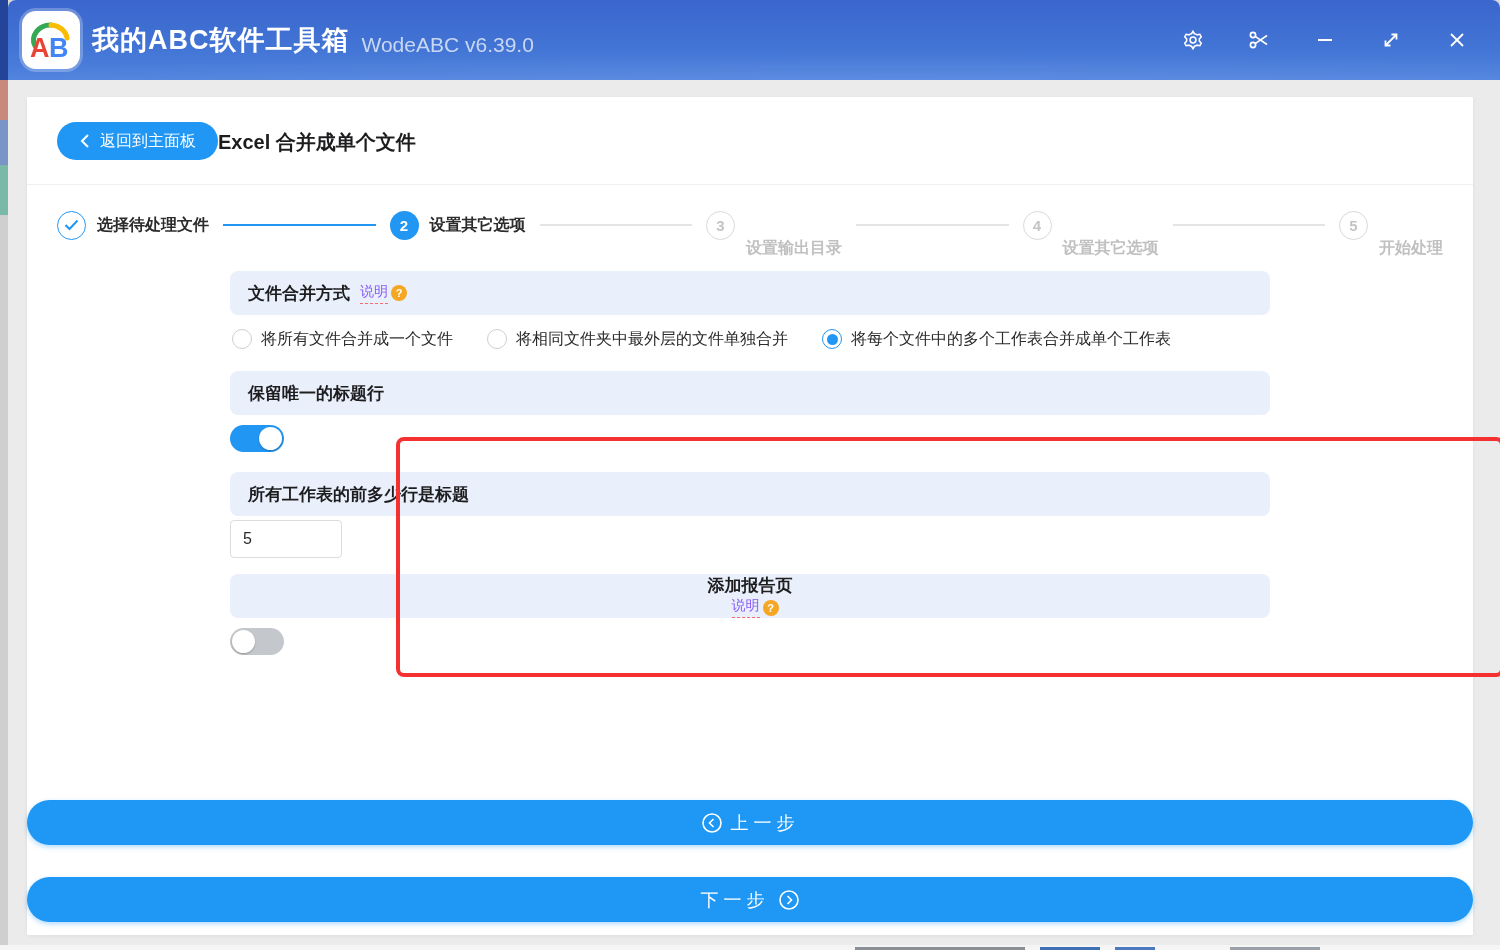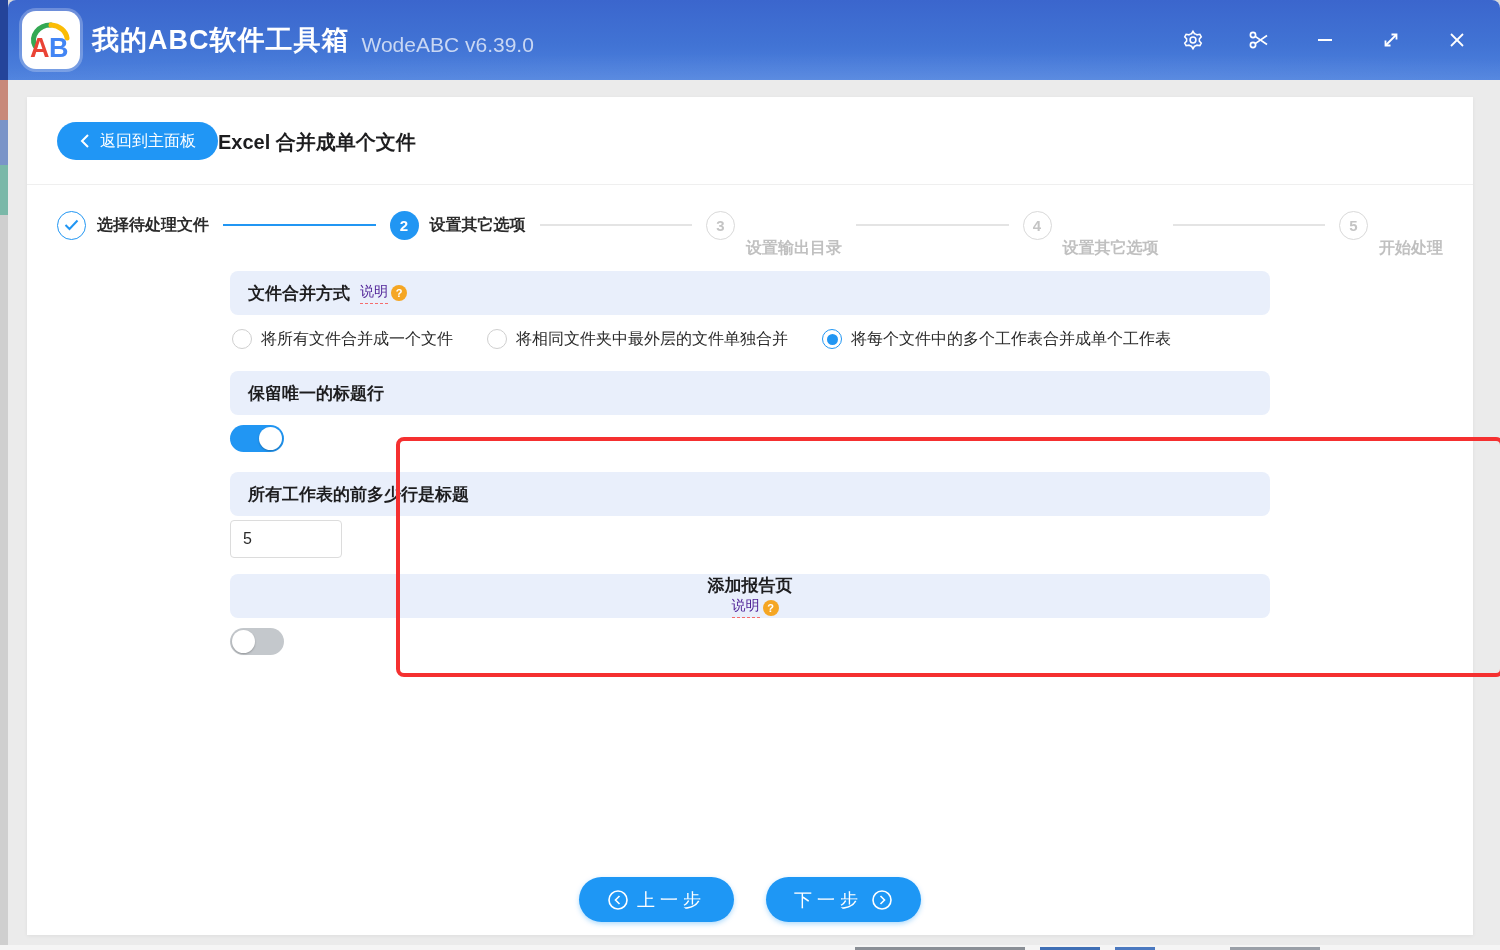--- a/index.html
+++ b/index.html
@@ -53,21 +53,21 @@
   .step.pending .step-label { color:#c0c0c0;margin-top:47px; }
   .step-line { flex:1 1 auto; height:2px; background:#e4e4e4; margin:0 14px; }
   .step-line.active-line { background:#2196f3; }
 
   
   .content-col { width:1040px; margin:30px auto 0 auto; position:relative; }
   .section-bar { height:44px; background:#e9effb; border-radius:8px; display:flex; align-items:center;
     padding:0 18px; }
   .section-title { font-size:17px; font-weight:bold; color:#1d1d1f; }
   .help-wrap { display:flex; align-items:center; margin-left:10px; cursor:pointer; }
-  .help-text { color:#4c1d95; font-size:14px; border-bottom:1px dashed #f56c6c; padding-bottom:2px; }
+  .help-text { color:#8b5cf6; font-size:14px; border-bottom:1px dashed #f56c6c; padding-bottom:2px; }
   .help-q { width:16px; height:16px; border-radius:50%; background:#f5a623; color:#fff; font-size:11px; font-weight:bold;
     display:flex; align-items:center; justify-content:center; margin-left:3px; }
 
   .radio-row { margin-top:10px; height:28px; display:flex; padding-left:2px; }
   .radio-item { display:flex; align-items:center; margin-right:34px; cursor:pointer; }
   .radio-circle { width:20px; height:20px; border-radius:50%; border:1px solid #cfcfcf; background:#fff; flex:0 0 auto;
     display:flex; align-items:center; justify-content:center; }
   .radio-item.checked .radio-circle { border:1px solid #2196f3; }
   .radio-item.checked .radio-circle::after { content:""; width:11px; height:11px; border-radius:50%; background:#2196f3; }
   .radio-label { font-size:16px; color:#2b2b2b; margin-left:9px; white-space:nowrap; }
@@ -80,21 +80,21 @@
 
   .mt18 { margin-top:18px; } .mt20 { margin-top:20px; } .mt16 { margin-top:16px;flex-direction:column; }
   .num-input { margin-top:4px; width:112px; height:38px; border:1px solid #dcdcdc; border-radius:4px;
     font-size:16px; color:#2b2b2b; padding:0 12px; font-family:inherit; outline:none; display:block; }
 
   
   .red-box { position:absolute; left:166px; top:166px; width:1108px; height:240px;
     border:4px solid #f53030; border-radius:8px; pointer-events:none; z-index:5; }
 
   
-  .footer-btns { position:absolute; left:0; bottom:13px; width:100%; display:flex; justify-content:center; gap:32px; }
+  .footer-btns { position:absolute; left:0; bottom:13px; width:100%; display:flex; justify-content:center; gap:32px;flex-direction:column; }
   .pill-btn { height:45px; padding:0 28px; min-width:150px; background:#1e97f5; border:none; border-radius:23px;
     color:#fff; font-size:18px; letter-spacing:5px; display:flex; align-items:center; justify-content:center; gap:8px;
     cursor:pointer; font-family:inherit; box-shadow:0 2px 5px rgba(30,151,245,.35); }
   .pill-btn svg { flex:0 0 auto; }
 
   
   .bottom-sliver { position:absolute; left:0; bottom:0; width:1500px; height:5px; background:#f5f5f5; }
   .bottom-sliver .m1{position:absolute;left:855px;bottom:0;width:170px;height:3px;background:#8a8f96;}
   .bottom-sliver .m2{position:absolute;left:1040px;bottom:0;width:60px;height:3px;background:#3f6fb5;}
   .bottom-sliver .m3{position:absolute;left:1115px;bottom:0;width:40px;height:3px;background:#4b79c0;}

